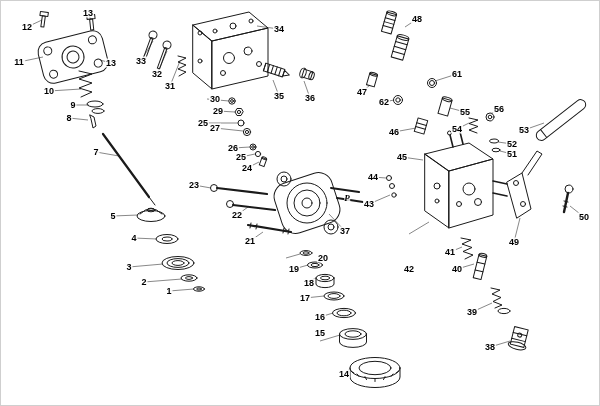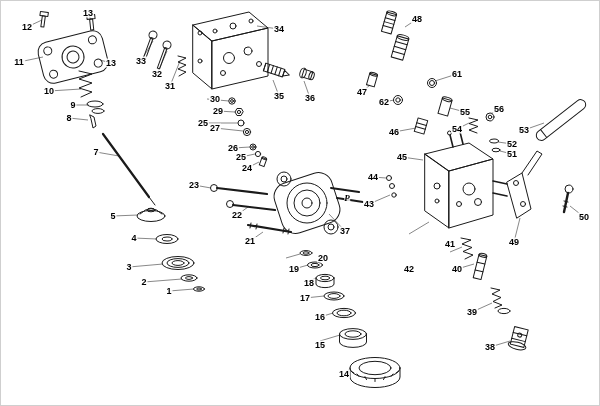--- a/index.html
+++ b/index.html
@@ -371,38 +371,38 @@
       <span class="callout" style="left: 246px; top: 167px;">24</span>
       <span class="callout" style="left: 193px; top: 184px;">23</span>
       <span class="callout" style="left: 236px; top: 214px;">22</span>
       <span class="callout" style="left: 249px; top: 240px;">21</span>
       <span class="callout" style="left: 344px; top: 230px;">37</span>
       <span class="callout" style="left: 285px; top: 257px; margin-left: 37px;">20</span>
       <span class="callout" style="left: 293px; top: 268px;">19</span>
       <span class="callout" style="left: 308px; top: 282px;">18</span>
       <span class="callout" style="left: 304px; top: 297px;">17</span>
       <span class="callout" style="left: 319px; top: 316px;">16</span>
-      <span class="callout" style="left: 319px; top: 344px; text-align: right;">15</span>
+      <span class="callout" style="left: 319px; top: 332px; text-align: right;">15</span>
       <span class="callout" style="left: 343px; top: 373px;">14</span>
       <span class="callout" style="left: 416px; top: 18px;">48</span>
       <span class="callout" style="left: 361px; top: 91px;">47</span>
       <span class="callout" style="left: 456px; top: 73px;">61</span>
       <span class="callout" style="left: 383px; top: 101px;">62</span>
       <span class="callout" style="left: 464px; top: 111px; text-align: right;">55</span>
       <span class="callout" style="left: 393px; top: 131px;">46</span>
       <span class="callout" style="left: 456px; top: 128px;">54</span>
       <span class="callout" style="left: 498px; top: 108px;">56</span>
       <span class="callout" style="left: 523px; top: 129px;">53</span>
       <span class="callout" style="left: 511px; top: 143px;">52</span>
       <span class="callout" style="left: 511px; top: 153px;">51</span>
       <span class="callout" style="left: 401px; top: 156px;">45</span>
       <span class="callout" style="left: 372px; top: 176px;">44</span>
       <span class="callout" style="left: 368px; top: 203px;">43</span>
       <span class="callout" style="left: 408px; top: 233px; margin-top: 35px;">42</span>
-      <span class="callout" style="left: 449px; top: 243px;">41</span>
+      <span class="callout" style="left: 449px; top: 251px;">41</span>
       <span class="callout" style="left: 456px; top: 268px;">40</span>
       <span class="callout" style="left: 471px; top: 311px;">39</span>
       <span class="callout" style="left: 489px; top: 346px;">38</span>
       <span class="callout" style="left: 513px; top: 241px;">49</span>
       <span class="callout" style="left: 583px; top: 216px;">50</span>
       <span class="portlabel" style="left: 346px; top: 197px;">P</span>
     </div>
 
 </div>
 

